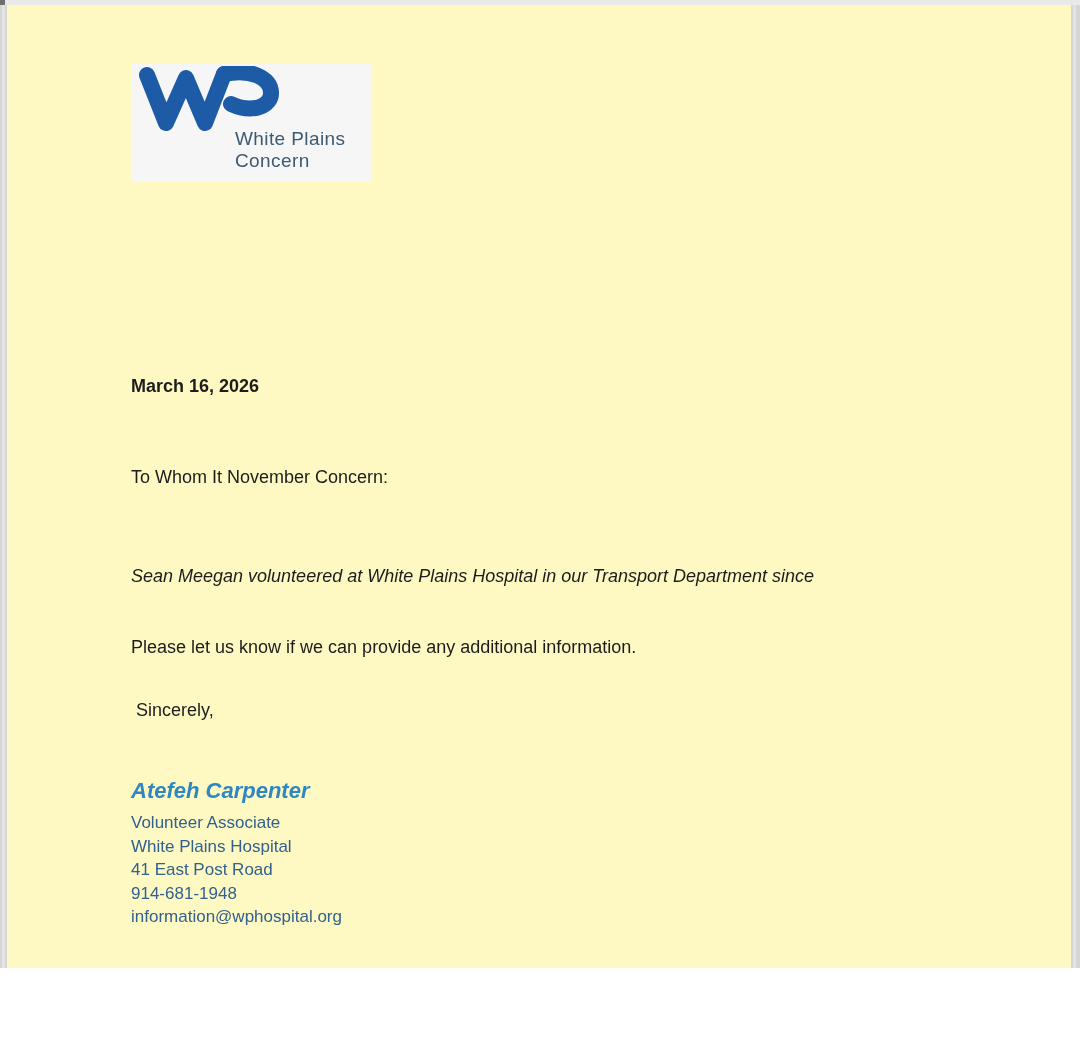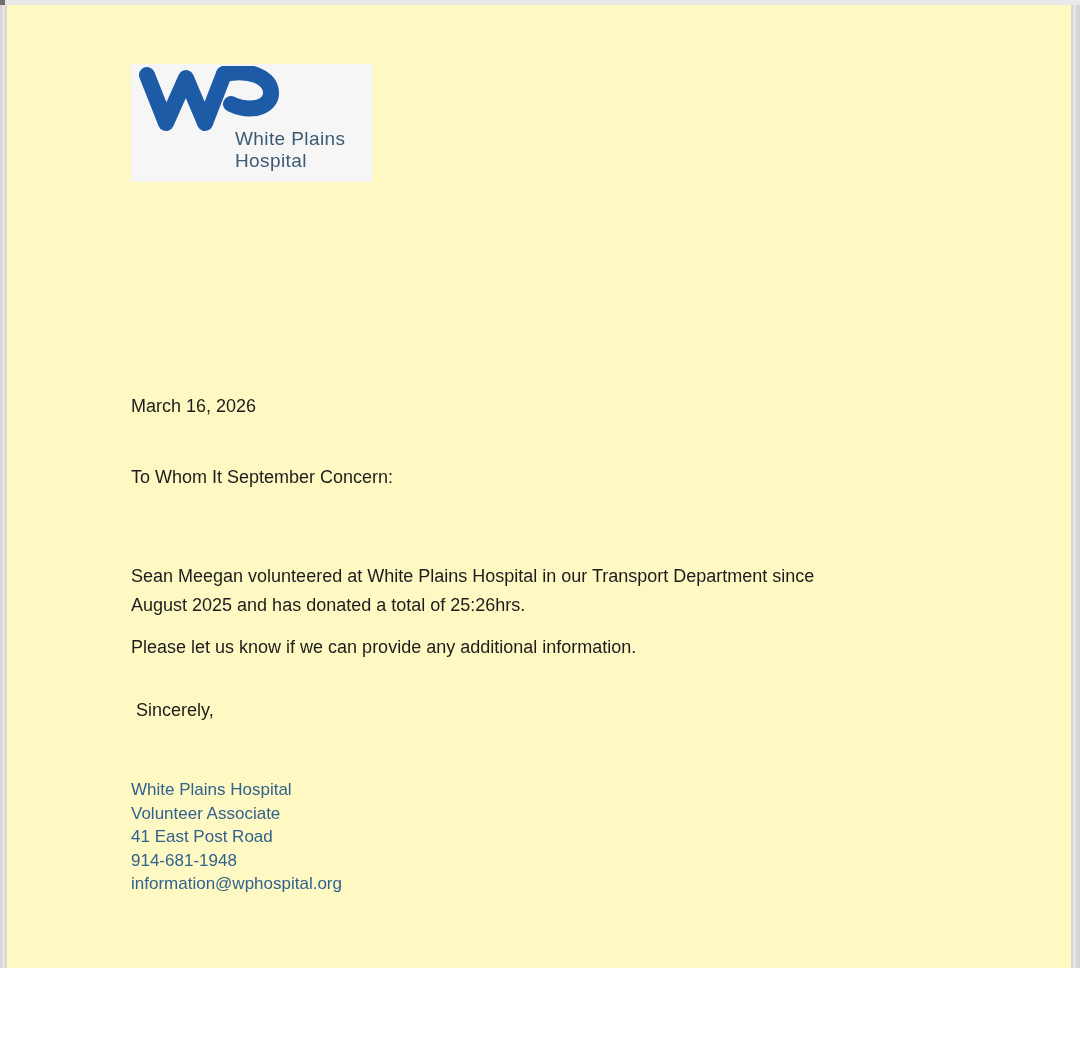--- a/index.html
+++ b/index.html
@@ -30,23 +30,23 @@
     position:absolute;left:104px;top:64px;
     font-size:19px;line-height:22px;letter-spacing:0.4px;
     color:#3d5a74;
   }
 
   
   .letter-line{
     position:absolute;left:131px;
     font-size:18px;color:#1c1c1c;
   }
-  .date{top:396px;}
+  .date{top:376px;font-weight:bold;}
   .salutation{top:467px;}
-  .para1{top:562px;line-height:28.5px;}
+  .para1{top:562px;line-height:28.5px;font-style:italic;}
   .para2{top:637px;}
   .closing{top:700px;left:136px;}
 
   
   .sig{position:absolute;left:131px;top:778px;}
   .sig-name{
     font-size:22px;font-style:italic;font-weight:bold;
     color:#2e86c3;margin:0 0 7px 0;
   }
   .sig-line{
@@ -63,38 +63,38 @@
   <div class="edge-left"></div>
   <div class="edge-right"></div>
 
   <div class="logo">
     <svg class="wp-mark" width="160" height="66" viewBox="0 0 160 66" fill="none">
       <path d="M10 9 L29 57 L49 12 L68 57 L87 8" stroke="#1d5ba6" stroke-width="16" stroke-linecap="round" stroke-linejoin="round"></path>
       <path d="M87 8 C 114 2 133 12 134 26 C 135 40 116 48 94 38" stroke="#1d5ba6" stroke-width="16" stroke-linecap="round" stroke-linejoin="round"></path>
     </svg>
     <div class="logo-text">
       <div>White Plains</div>
-      <div>Hospital</div>
+      <div>Concern</div>
     </div>
   </div>
 
   <div class="letter-line date">March 16, 2026</div>
 
-  <div class="letter-line salutation">To Whom It September Concern:</div>
+  <div class="letter-line salutation">To Whom It November Concern:</div>
 
   <div class="letter-line para1">
     <div>Sean Meegan volunteered at White Plains Hospital in our Transport Department since</div>
-    <div>August 2025 and has donated a total of 25:26hrs.</div>
   </div>
 
   <div class="letter-line para2">Please let us know if we can provide any additional information.</div>
 
   <div class="letter-line closing">Sincerely,</div>
 
   <div class="sig">
+    <div class="sig-name">Atefeh Carpenter</div>
+    <div class="sig-line">Volunteer Associate</div>
     <div class="sig-line">White Plains Hospital</div>
-    <div class="sig-line">Volunteer Associate</div>
     <div class="sig-line">41 East Post Road</div>
     <div class="sig-line">914-681-1948</div>
     <div class="sig-line">information@wphospital.org</div>
   </div>
 
 </div>
 
 </body></html>

